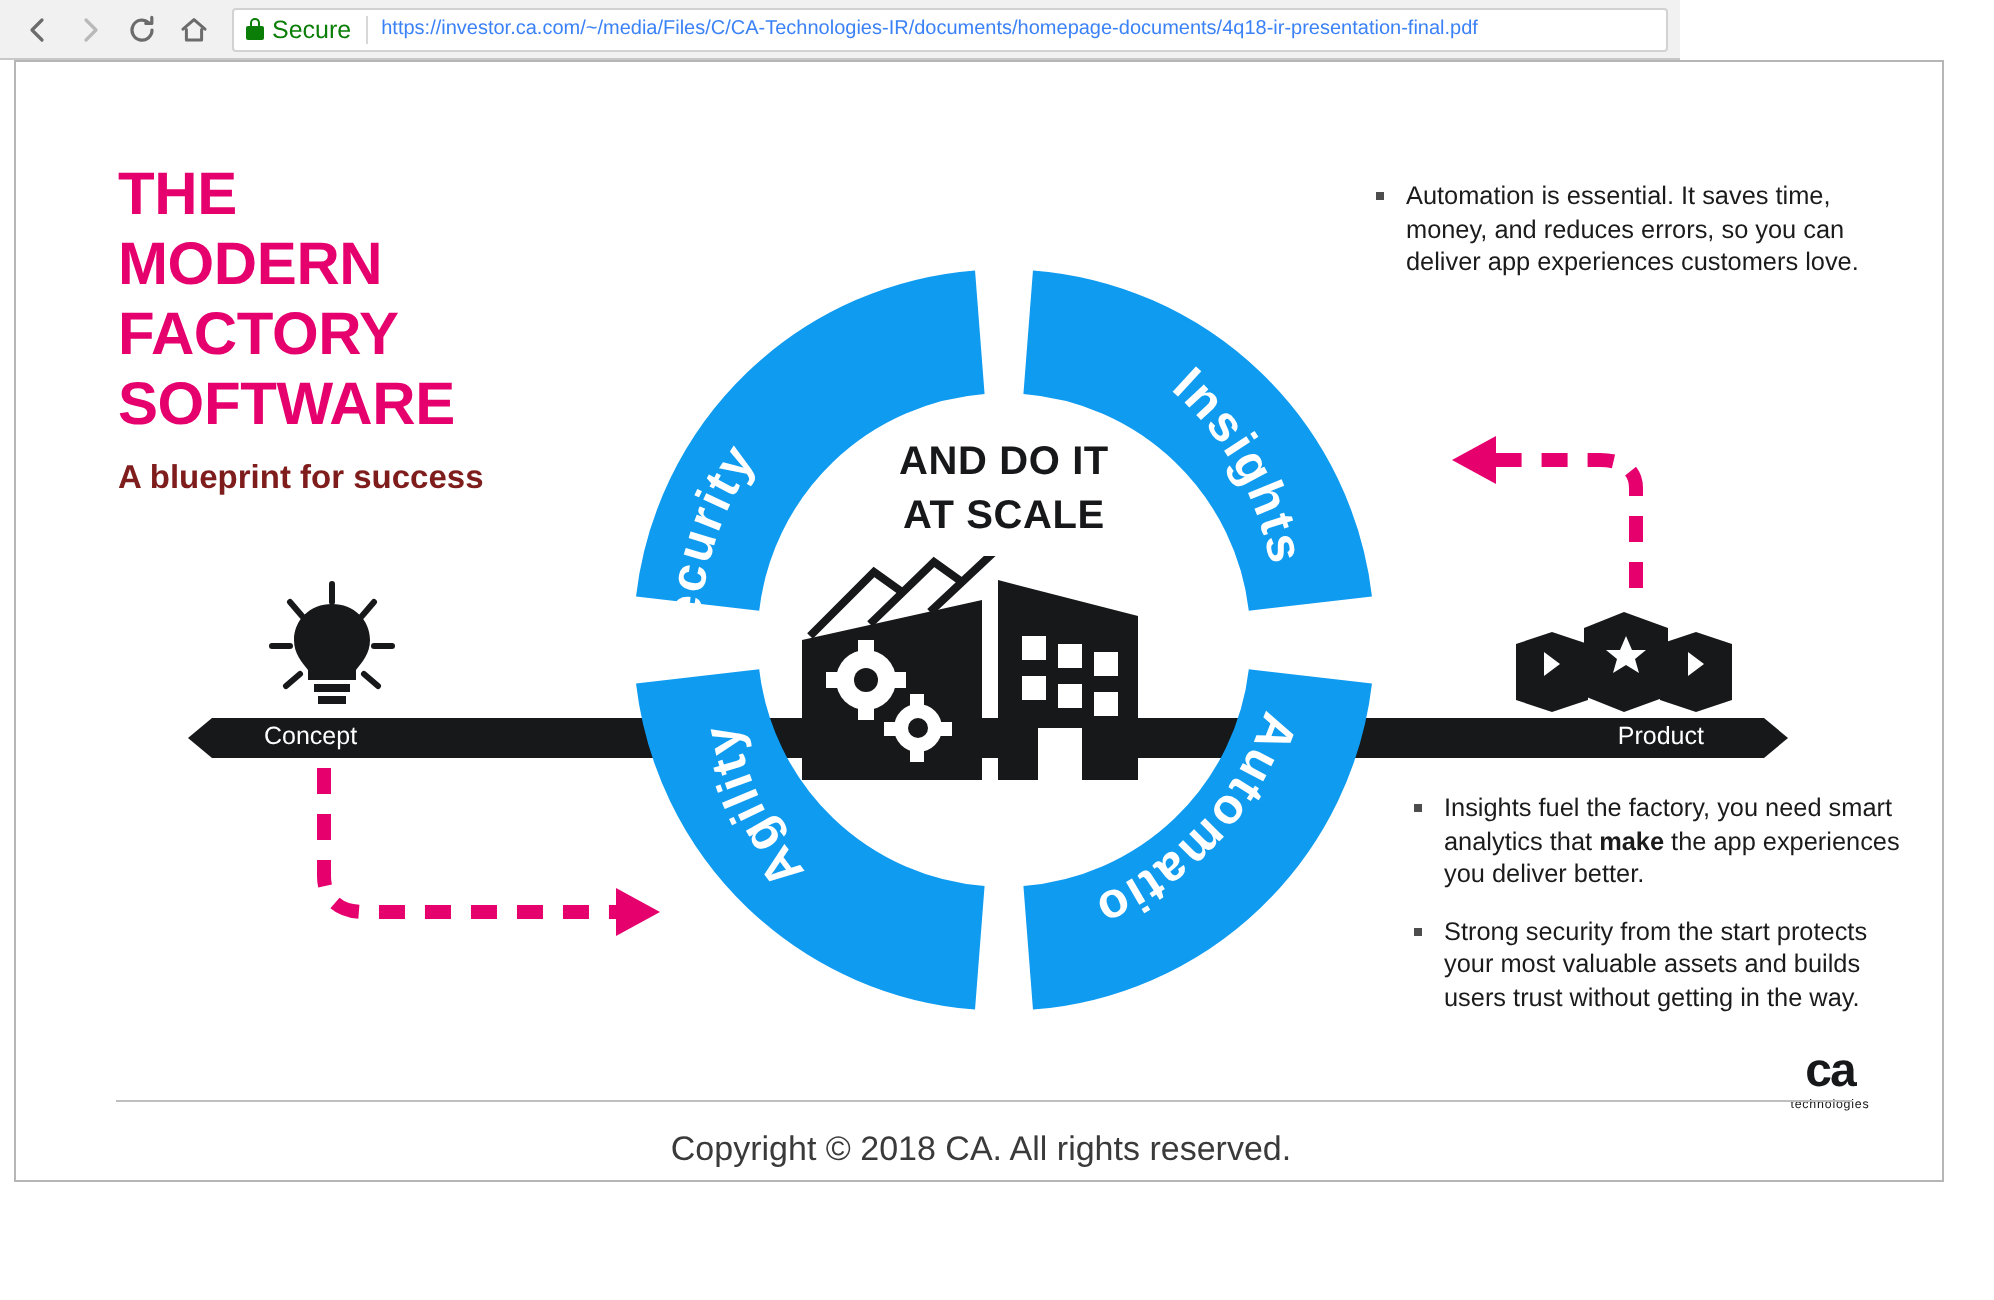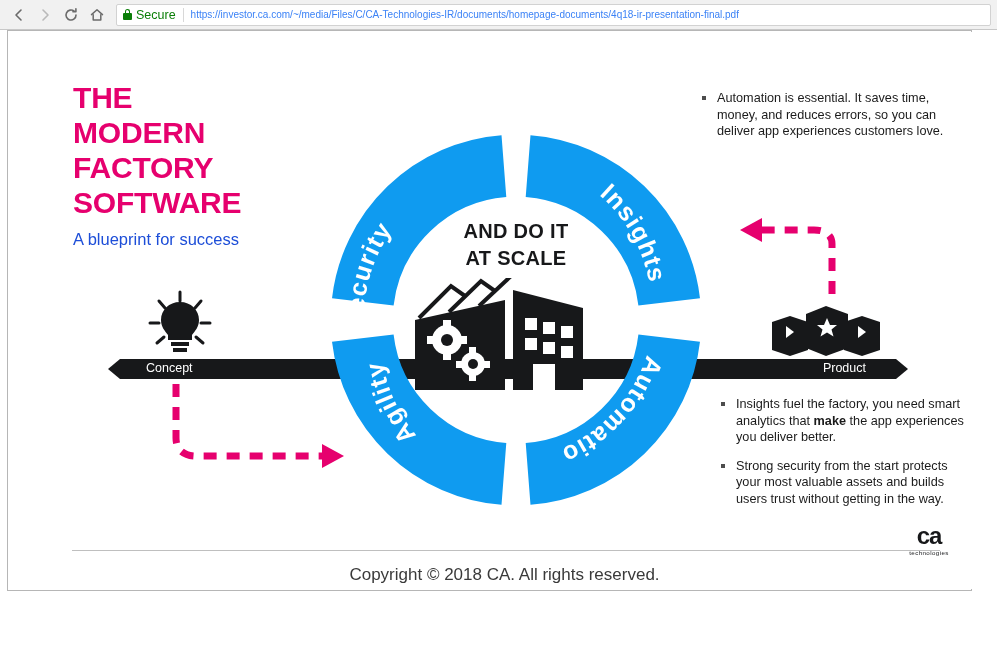--- a/index.html
+++ b/index.html
@@ -15,21 +15,21 @@
     position: relative;
     width: 997px;
     height: 650px;
     background: #ffffff;
   }
 
   
   .chrome {
     position: absolute;
     top: 0; left: 0;
-    width: 997px;
+    width: 840px;
     height: 30px;
     background: #f1f1f1;
     border-bottom: 1px solid #c8c8c8;
     display: flex;
     align-items: center;
     padding: 0 6px;
     box-sizing: border-box;
   }
   .nav-btn {
     width: 26px;
@@ -118,21 +118,21 @@
     position: absolute;
     top: 0px; left: 7px;
     width: 965px;
     height: 561px;
     background: #ffffff;
     border: 1px solid #b6b6b6;
     box-sizing: border-box;
   }
   .slide {
     position: absolute;
-    top: 1px; left: 16px;
+    top: 1px; left: 2px;
     width: 961px;
     height: 557px;
     background: #ffffff;
     overflow: hidden;
   }
 
   
   .title-block {
     position: absolute;
     left: 49px;
@@ -141,23 +141,23 @@
   }
   .title-line {
     color: #e6006e;
     font-weight: bold;
     font-size: 30px;
     line-height: 35px;
     letter-spacing: -0.2px;
   }
   .subtitle {
     margin-top: 10px;
-    color: #1d4ed8;
+    color: #7f1d1d;
     font-size: 16.5px;
-    font-weight: normal;
+    font-weight: bold;
   }
 
   
   .timeline {
     position: absolute;
     left: 84px;
     top: 327px;
     width: 800px;
     height: 20px;
   }

